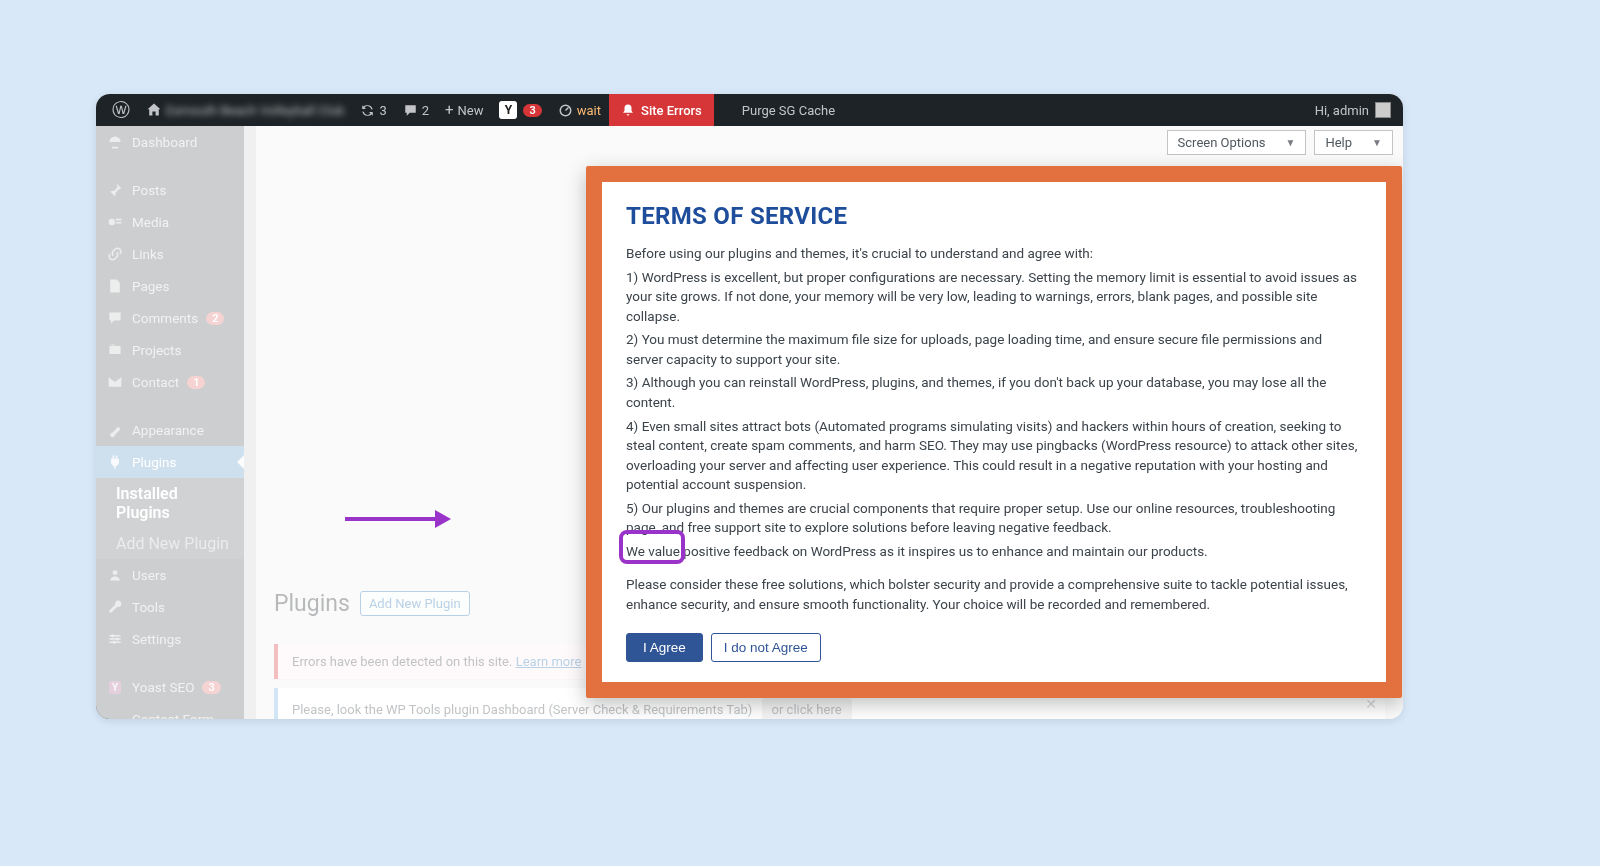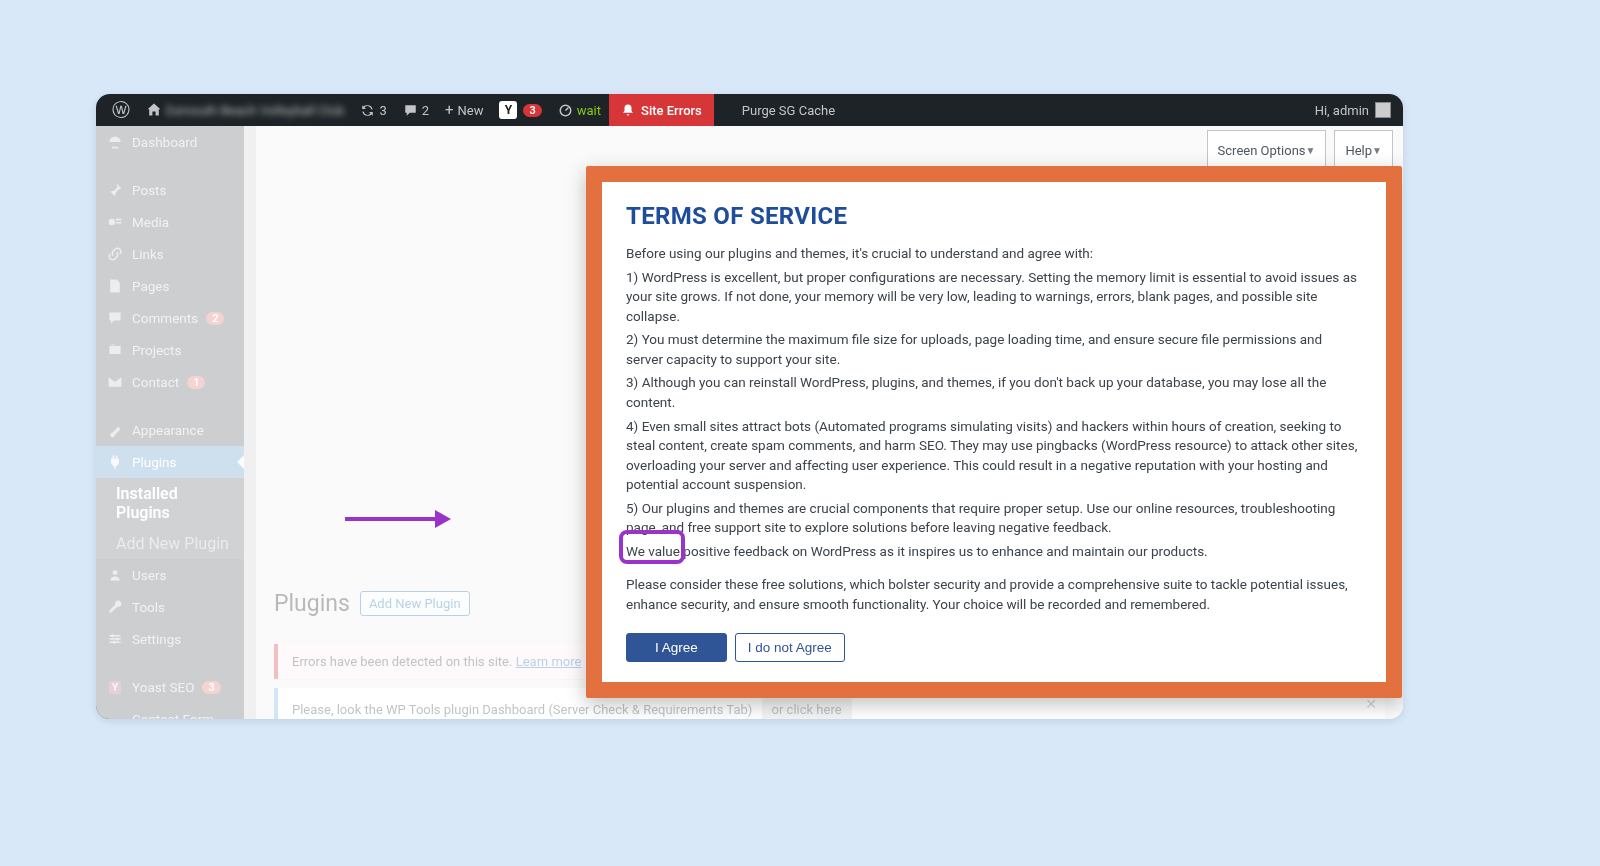--- a/index.html
+++ b/index.html
@@ -25,21 +25,21 @@
 .adminbar {
   height: 32px;
   background: #1d2327;
   display: flex;
   align-items: center;
   color: #c3c4c7;
   font-size: 13px;
   padding: 0 8px;
 }
 .adminbar .ab-item { display: flex; align-items: center; gap: 4px; padding: 0 8px; height: 32px; }
-.adminbar .ab-item.perf { color:#84cc16; }
+.adminbar .ab-item.perf { color:#fdba74; }
 .adminbar .wp-logo { font-size: 18px; line-height: 1; }
 .adminbar .site-name { filter: blur(3px); color:#bbb; }
 .adminbar .ab-icon { display:inline-flex; align-items:center; font-size:15px; }
 .adminbar .yoast-badge { background:#d63638; color:#fff; border-radius:10px; padding:0 6px; font-size:11px; margin-left:2px; font-weight:600;}
 .adminbar .yoast-icon { background:#fff; color:#222; font-weight:700; border-radius:3px; width:18px; height:18px; display:inline-flex; align-items:center; justify-content:center; font-size:12px;}
 .adminbar .site-errors { background:#d63638; color:#fff; padding:0 12px; height:32px; display:flex; align-items:center; gap:6px; font-weight:500;}
 .adminbar .purge { color:#c3c4c7; padding:0 28px;}
 .adminbar .spacer { flex:1; }
 .adminbar .hi-admin { display:flex; align-items:center; gap:6px; padding-right:4px;}
 .adminbar .avatar { width:16px; height:16px; background:#ccc; border:1px solid #888; }
@@ -65,21 +65,21 @@
 .sidebar .sep { height:10px; }
 .sidebar .icon { width:18px; display:inline-flex; align-items:center; justify-content:center; font-size:15px; opacity:.85;}
 
 .content {
   position:absolute;
   left:160px; right:0; top:32px; bottom:0;
   background:#f0f0f1;
 }
 .content .wash { position:absolute; inset:0; background:rgba(255,255,255,0.68); z-index:1; }
 .top-btns { position:absolute; top:4px; right:10px; z-index:5; display:flex; gap:8px; }
-.top-btns .btn { background:#fff; border:1px solid #c3c4c7; padding:12px 10px; font-size:13px; color:#50575e; display:flex; align-items:center; gap:0; border-radius:0; cursor:pointer;}
+.top-btns .btn { background:#fff; border:1px solid #c3c4c7; padding:4px 10px; font-size:13px; color:#50575e; display:flex; align-items:center; gap:20px; border-radius:0; cursor:pointer;}
 .top-btns .caret { font-size:10px; color:#787c82;}
 
 .page-head { position:absolute; left:18px; top:464px; z-index:0; display:flex; align-items:center; gap:10px;}
 .page-head h1 { font-size:23px; font-weight:400; color:#1d2327;}
 .page-head .addnew { border:1px solid #2271b1; color:#2271b1; background:#f6f7f7; padding:4px 8px; font-size:13px; border-radius:3px; cursor:pointer;}
 
 .notice { position:absolute; left:18px; right:18px; z-index:0; padding:10px 36px 10px 14px; font-size:13px; border-left:4px solid; background:#fff; box-shadow:0 1px 1px rgba(0,0,0,.04);}
 .notice.err { top:518px; border-color:#d63638; background:#fcf0f1; color:#3c434a;}
 .notice.err a { text-decoration:underline; color:#2271b1;}
 .notice.info { top:562px; border-color:#72aee6; color:#3c434a;}
@@ -94,21 +94,21 @@
   padding:16px;
   border-radius:2px;
   box-shadow:0 6px 20px rgba(0,0,0,.25);
   z-index:10;
 }
 .modal .inner { background:#fff; padding:20px 24px 20px 24px; }
 .modal h2 { color:#1e4d9b; font-size:24px; font-weight:700; letter-spacing:.3px; margin-bottom:14px;}
 .modal .para { font-size:13.5px; line-height:1.45; color:#3c434a; margin-bottom:4px;}
 .modal .para.spacer { margin-top:14px; margin-bottom:14px;}
 .modal .actions { margin-top:18px; display:flex; gap:8px; align-items:center;}
-.modal .btn-agree { background:#2f5597; color:#fff; border:1px solid #2f5597; padding:6px 28px; font-size:13.5px; border-radius:3px; cursor:pointer;}
+.modal .btn-agree { background:#2f5597; color:#fff; border:1px solid #2f5597; padding:6px 16px; font-size:13.5px; border-radius:3px; cursor:pointer;}
 .modal .btn-disagree { background:#fff; color:#2f5597; border:1px solid #2f5597; padding:6px 12px; font-size:13.5px; border-radius:3px; cursor:pointer;}
 .highlight-ring { position:absolute; border:4px solid #9a33c9; border-radius:8px; pointer-events:none; z-index:20;}
 
 .annot-arrow { position:absolute; z-index:21; }
 .annot-arrow .line { position:absolute; height:4px; background:#9a33c9; }
 .annot-arrow .head { position:absolute; width:0; height:0; border-top:9px solid transparent; border-bottom:9px solid transparent; border-left:16px solid #9a33c9;}
 
 svg { display:block; }
 </style>
 </head>

